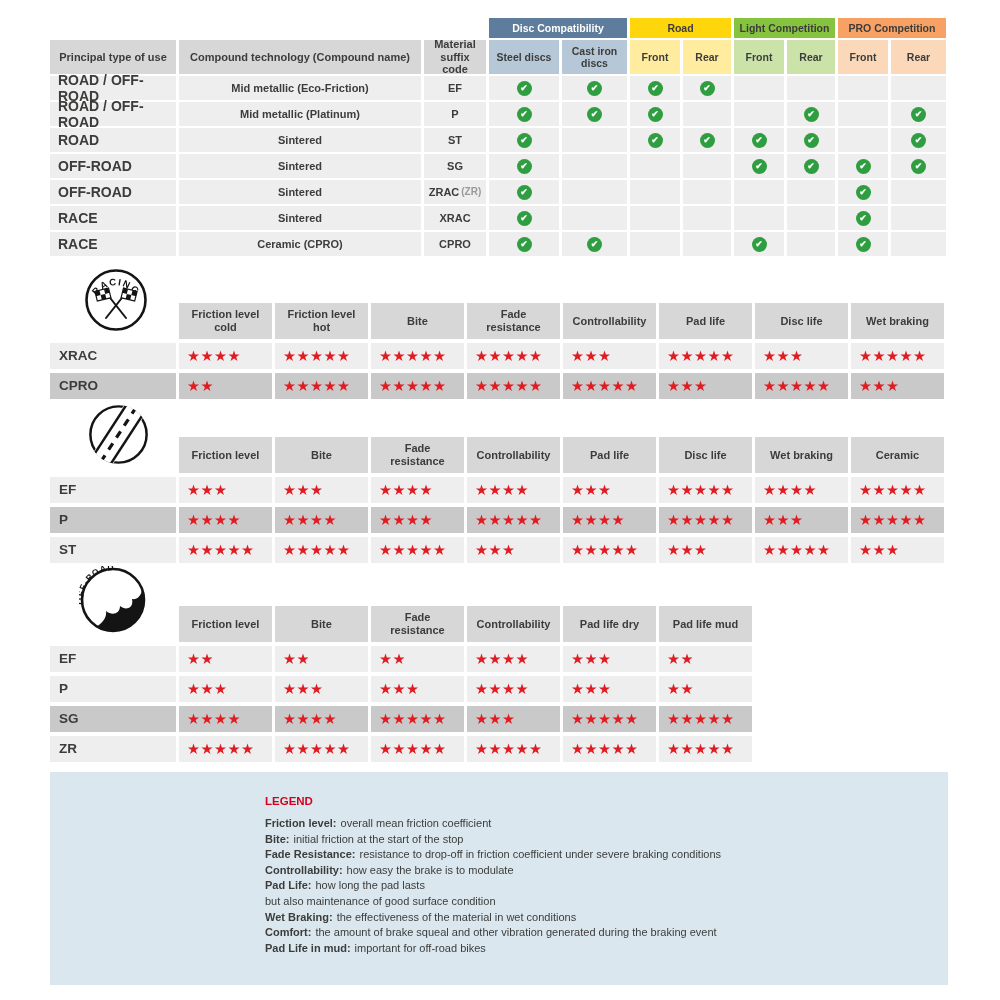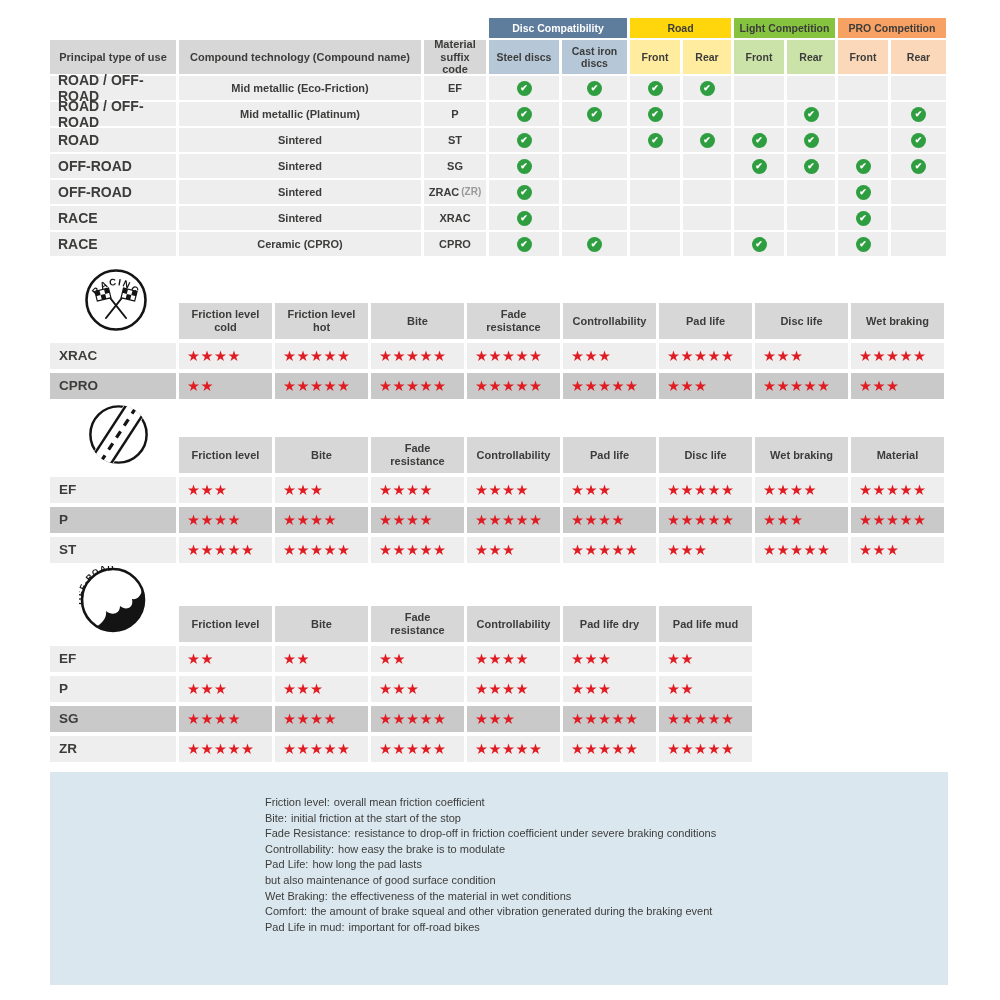--- a/index.html
+++ b/index.html
@@ -40,21 +40,21 @@
   
   .icon{position:absolute}
   #icon-racing{left:84px;top:268px;width:64px;height:64px}
   #icon-road{left:88px;top:404px;width:61px;height:61px}
   #icon-offroad{left:79px;top:566px;width:68px;height:68px}
   
   #legend{position:absolute;left:50px;top:772px;width:898px;height:213px;background:var(--legend-bg,#dbe7ee)}
   .legend-inner{padding:23px 30px 0 215px}
   #legend .title{color:var(--legend-title,#d6001c);font-size:11.5px;font-weight:700;margin-bottom:9px}
   .lline{font-size:11px;line-height:15.6px}
-  .lterm{font-weight:400}
+  .lterm{font-weight:700}
   .lterm:not(:empty){margin-right:4px}
 </style>
 </head>
 <body>
 
 <div class="grid" id="t-compat">
   <div class="cell ghost"></div>
   <div class="cell ghdr g-disc">Disc Compatibility</div>
   <div class="cell ghdr g-road">Road</div>
   <div class="cell ghdr g-light">Light Competition</div>
@@ -318,21 +318,21 @@
 
 <div class="grid rgrid" id="t-road">
   <div class="cell blankc"></div>
   <div class="cell rhdr">Friction level</div>
   <div class="cell rhdr">Bite</div>
   <div class="cell rhdr">Fade resistance</div>
   <div class="cell rhdr">Controllability</div>
   <div class="cell rhdr">Pad life</div>
   <div class="cell rhdr">Disc life</div>
   <div class="cell rhdr">Wet braking</div>
-  <div class="cell rhdr">Material</div>
+  <div class="cell rhdr">Ceramic</div>
 
   <div class="crow">
     <div class="cell rlabel">EF</div>
     <div class="cell stars">★★★</div>
     <div class="cell stars">★★★</div>
     <div class="cell stars">★★★★</div>
     <div class="cell stars">★★★★</div>
     <div class="cell stars">★★★</div>
     <div class="cell stars">★★★★★</div>
     <div class="cell stars">★★★★</div>
@@ -413,20 +413,21 @@
     <div class="cell stars">★★★★★</div>
     <div class="cell stars">★★★★★</div>
     <div class="cell stars">★★★★★</div>
     <div class="cell stars">★★★★★</div>
     <div class="cell stars">★★★★★</div>
   </div>
 </div>
 
 <div id="legend">
   <div class="legend-inner">
+    <div class="title">LEGEND</div>
     <div class="lline"><span class="lterm">Friction level:</span><span class="ldesc">overall mean friction coefficient</span></div>
     <div class="lline"><span class="lterm">Bite:</span><span class="ldesc">initial friction at the start of the stop</span></div>
     <div class="lline"><span class="lterm">Fade Resistance:</span><span class="ldesc">resistance to drop-off in friction coefficient under severe braking conditions</span></div>
     <div class="lline"><span class="lterm">Controllability:</span><span class="ldesc">how easy the brake is to modulate</span></div>
     <div class="lline"><span class="lterm">Pad Life:</span><span class="ldesc">how long the pad lasts</span></div>
     <div class="lline"><span class="lterm"></span><span class="ldesc">but also maintenance of good surface condition</span></div>
     <div class="lline"><span class="lterm">Wet Braking:</span><span class="ldesc">the effectiveness of the material in wet conditions</span></div>
     <div class="lline"><span class="lterm">Comfort:</span><span class="ldesc">the amount of brake squeal and other vibration generated during the braking event</span></div>
     <div class="lline"><span class="lterm">Pad Life in mud:</span><span class="ldesc">important for off-road bikes</span></div>
   </div>

